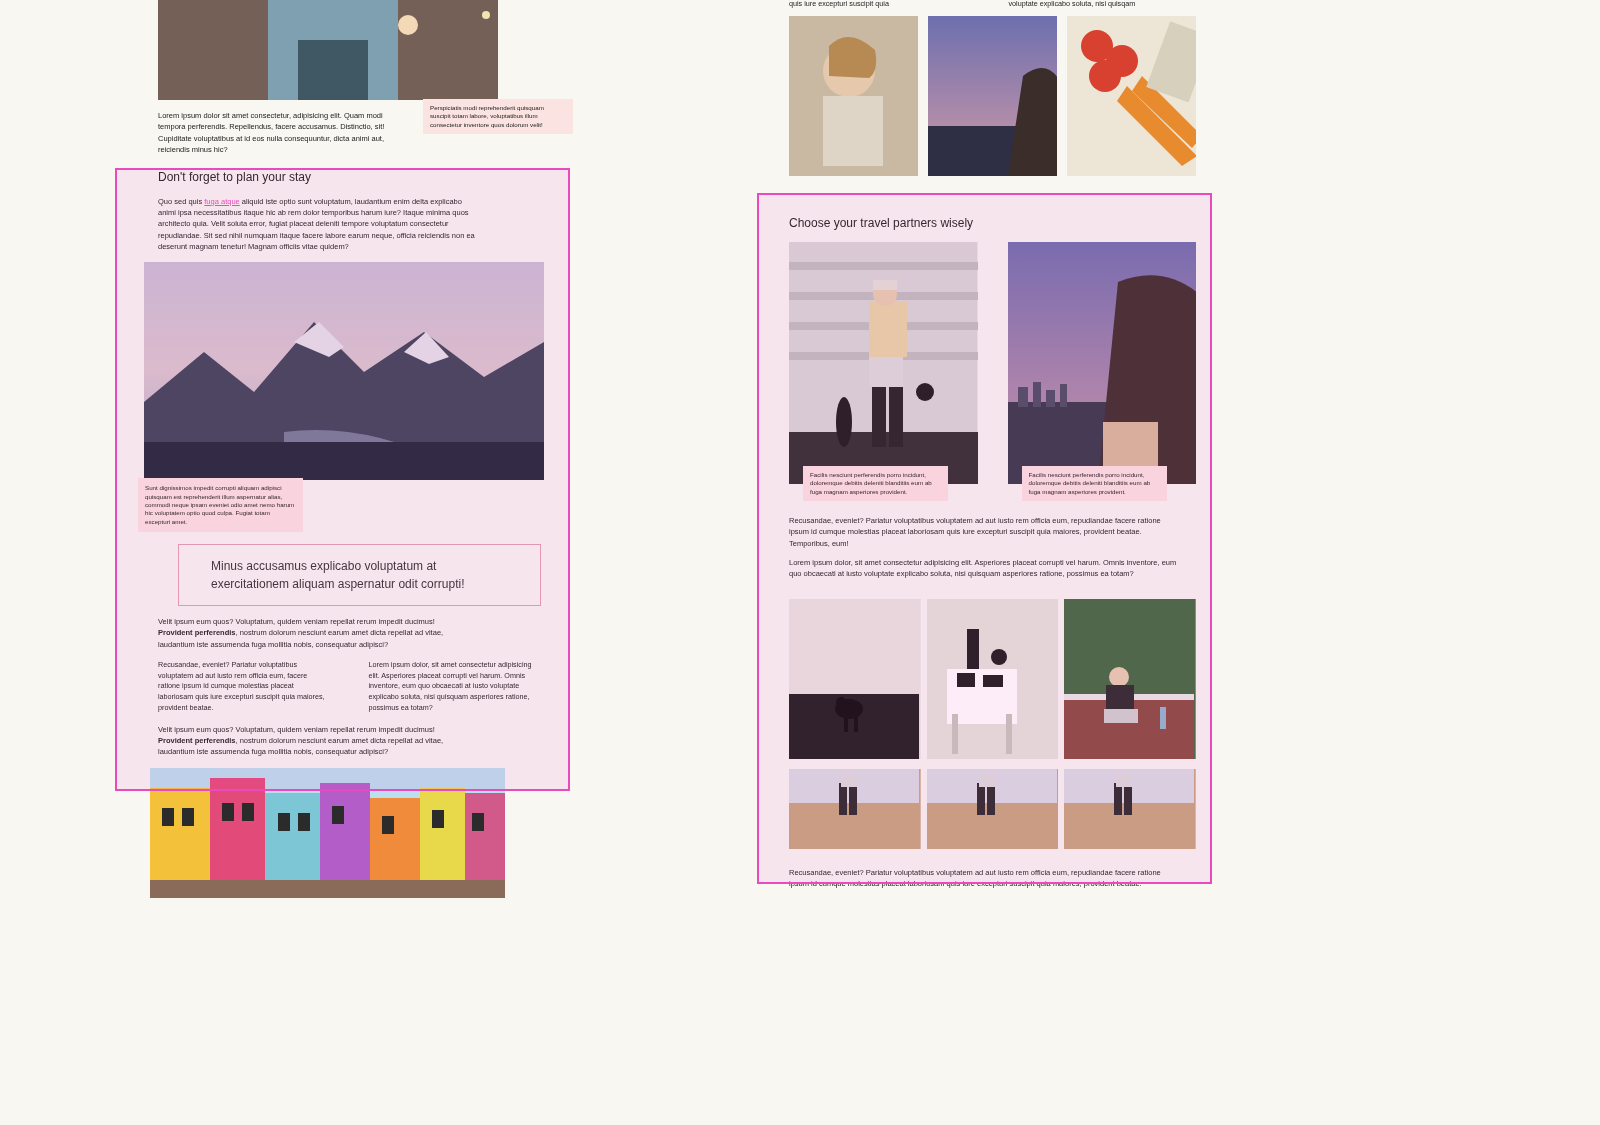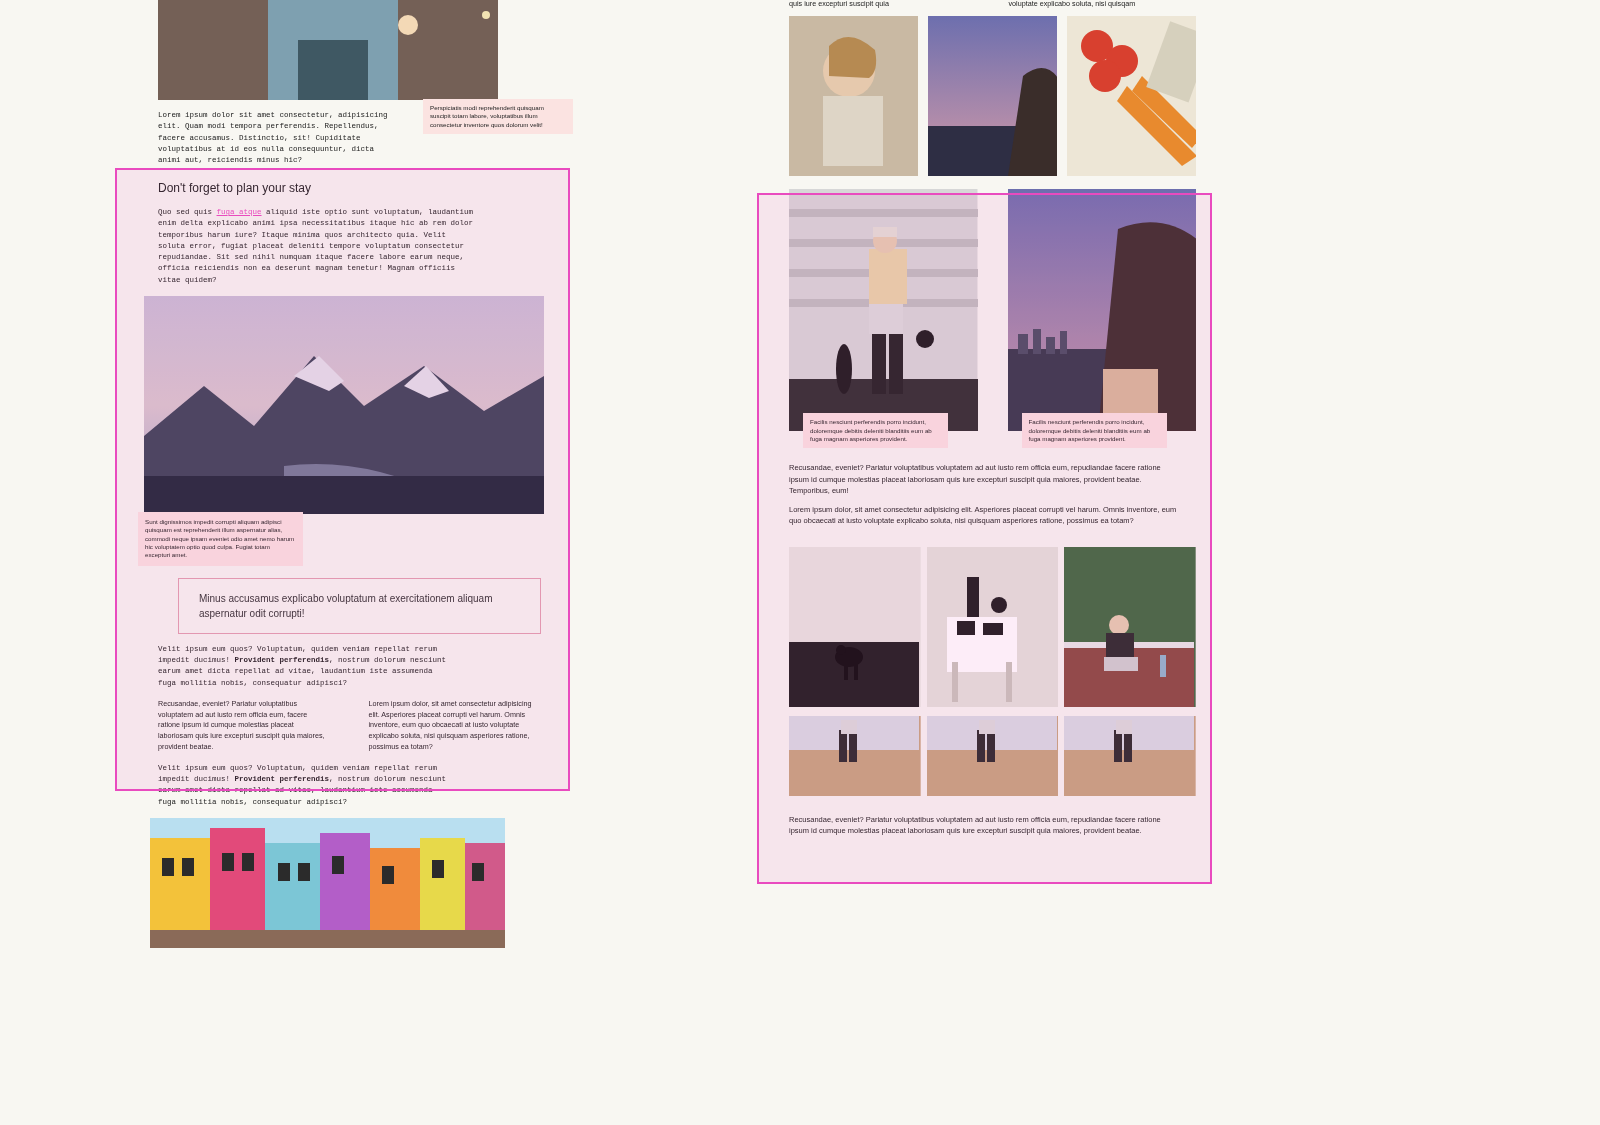--- a/index.html
+++ b/index.html
@@ -62,33 +62,33 @@
     font-size: 6.2px;
     line-height: 1.35;
     margin-top: 3px;
     width: 145px;
     position: relative;
     z-index: 2;
   }
   .small-cap.overlap { margin-top: -18px; }
 
   .bodytext { font-size: 7.5px; line-height: 1.5; padding: 0 48px 0 48px; }
-  .bodytext p { margin-top: 10px; font-family: Liberation Mono, monospace; }
+  .bodytext p { margin-top: 10px; }
   .section-heading { font-size: 12px; font-weight: 400; padding: 14px 0 0 48px; }
   .inline-link { color: #e94bbf; text-decoration: underline; }
 
   .two-col-text { display: flex; gap: 14px; padding: 0 24px 0 48px; margin-top: 10px; }
   .two-col-text > div { flex: 1; font-size: 7.2px; line-height: 1.5; }
   .two-col-text .snug { padding-right: 24px; }
 
   .callout {
     margin: 64px 24px 0 68px;
     border: 1px solid #e2a0b0;
-    padding: 12px 20px;
-    font-size: 10px;
+    padding: 12px 32px;
+    font-size: 12px;
     line-height: 1.5;
     color: #333;
   }
   .row-a { padding: 0 24px; display:flex; gap:10px; margin-top:6px;}
   .row-a > div { flex:1; }
   .row-b { padding: 0 24px; display:flex; gap:30px; margin-top:0;}
   .row-b .figure { flex:1 1 0; }
   .row-c { padding: 0 24px; display:flex; gap:6px; margin-top:20px;}
   .row-c > div { flex:1; }
   .row-d { padding: 0 24px; display:flex; gap:6px; margin-top:6px;}
@@ -224,20 +224,21 @@
             <rect width="100%" height="100%" fill="#ede6d6"></rect>
             <circle cx="30" cy="30" r="16" fill="#d8402f"></circle>
             <circle cx="55" cy="45" r="16" fill="#d8402f"></circle>
             <circle cx="38" cy="60" r="16" fill="#d8402f"></circle>
             <polygon points="60,70 130,140 115,150 50,85" fill="#e88a2e"></polygon>
             <polygon points="75,60 135,120 125,132 65,75" fill="#e88a2e"></polygon>
             <rect x="90" y="10" width="45" height="70" fill="#d6d0bd" transform="rotate(20 110 45)"></rect>
           </svg></div>
     </div>
 
+    <h2 class="section-heading" style="padding-left:24px; margin-top:22px;">Choose your travel partners wisely</h2>
 
     <div class="row-b" style="margin-top:10px;">
       <div class="figure">
         <svg width="100%" height="242">
           <rect width="100%" height="100%" fill="#d7d7d7"></rect>
           <g fill="#bfbfbf">
               <rect x="0" y="20" width="200" height="8"></rect>
               <rect x="0" y="50" width="200" height="8"></rect>
               <rect x="0" y="80" width="200" height="8"></rect>
               <rect x="0" y="110" width="200" height="8"></rect>

